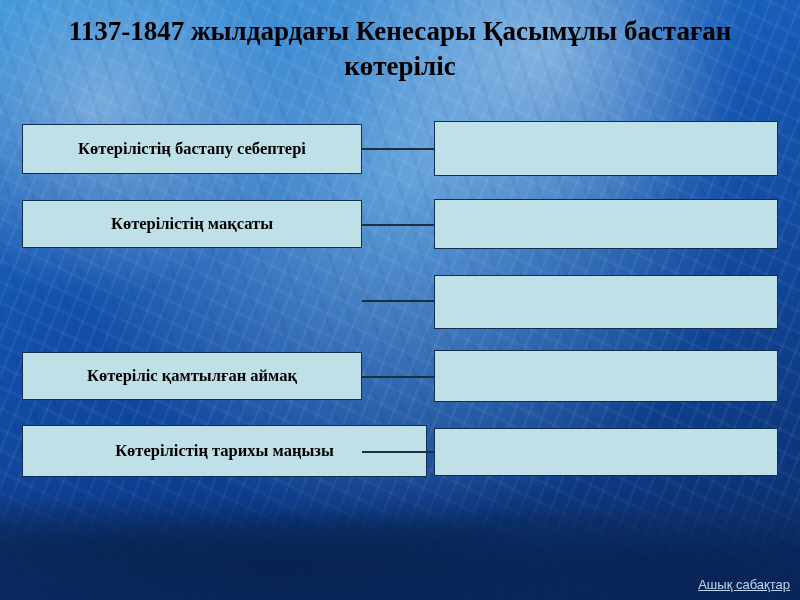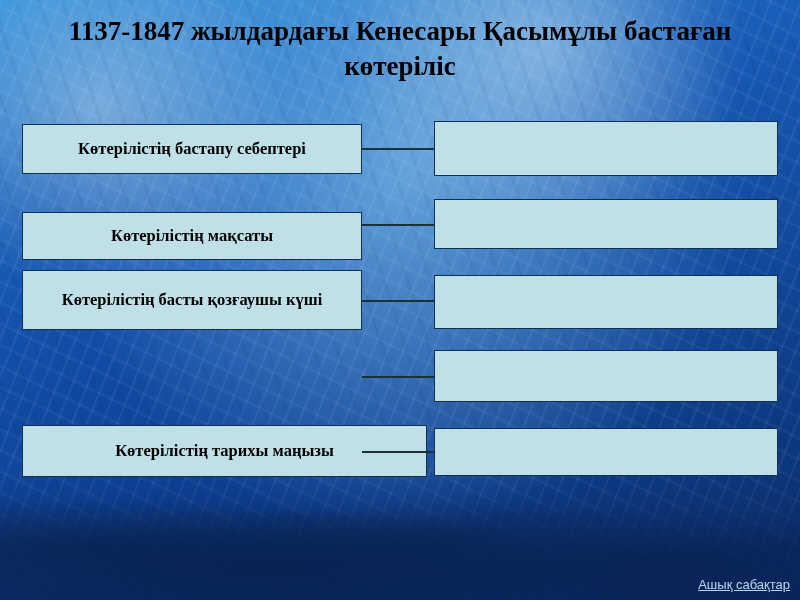--- a/index.html
+++ b/index.html
@@ -120,36 +120,36 @@
   <div class="diagram">
 
     <div class="node left" style="left:22px; top:124px; width:340px; height:50px;">
       <span>Көтерілістің бастапу себептері</span>
     </div>
     <div class="connector" style="left:362px; top:148px; width:72px;"></div>
     <div class="node right" style="left:434px; top:121px; width:344px; height:55px;">
       <span></span>
     </div>
 
-    <div class="node left" style="left:22px; top:200px; width:340px; height:48px;margin-top:12px;">
+    <div class="node left" style="left:22px; top:200px; width:340px; height:48px;">
       <span>Көтерілістің мақсаты</span>
     </div>
     <div class="connector" style="left:362px; top:224px; width:72px;"></div>
     <div class="node right" style="left:434px; top:199px; width:344px; height:50px;">
       <span></span>
     </div>
 
-    <div class="node left" style="left:22px; top:270px; width:340px; height:60px;">
-      <span>Көтерілістің басты қозғаушы күші</span>
-    </div>
     <div class="connector" style="left:362px; top:300px; width:72px;"></div>
     <div class="node right" style="left:434px; top:275px; width:344px; height:54px;">
       <span></span>
     </div>
 
+    <div class="node left" style="left:22px; top:352px; width:340px; height:48px;">
+      <span>Көтеріліс қамтылған аймақ</span>
+    </div>
     <div class="connector" style="left:362px; top:376px; width:72px;"></div>
     <div class="node right" style="left:434px; top:350px; width:344px; height:52px;">
       <span></span>
     </div>
 
     <div class="node left" style="left:22px; top:425px; width:405px; height:52px;">
       <span>Көтерілістің тарихы маңызы</span>
     </div>
     <div class="connector" style="left:362px; top:451px; width:72px;"></div>
     <div class="node right" style="left:434px; top:428px; width:344px; height:48px;">

